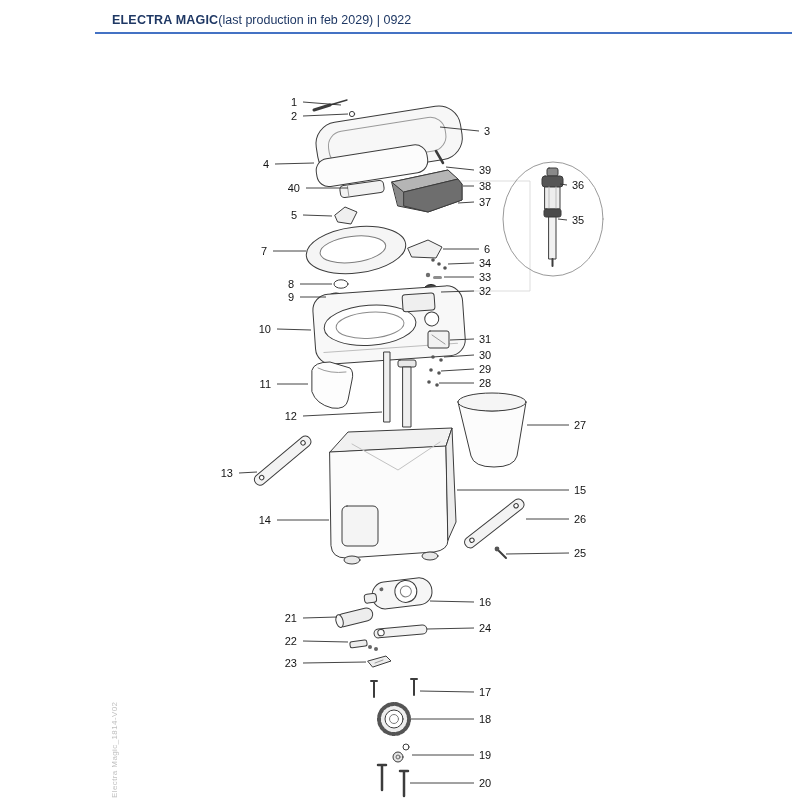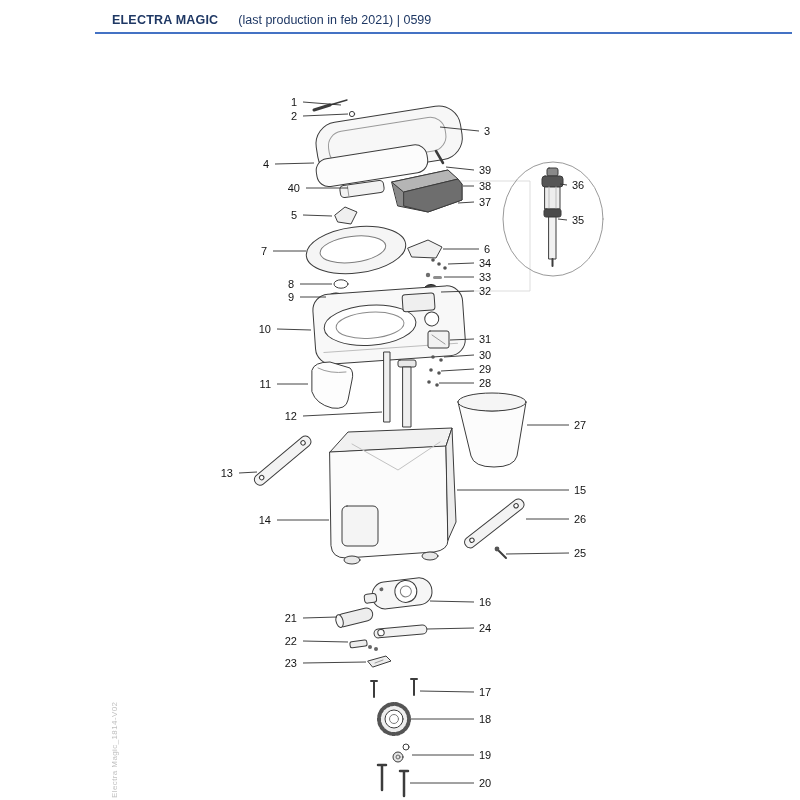--- a/index.html
+++ b/index.html
@@ -1,35 +1,35 @@
 <!DOCTYPE html>
 <html><head>
 <meta charset="utf-8">
 <style>
   html,body{margin:0;padding:0;}
   body{
     width:800px;height:800px;background:#ffffff;position:relative;overflow:hidden;
     font-family:"Liberation Sans",sans-serif;
   }
   .header{position:absolute;left:104px;top:13px;font-size:12.5px;color:#1f3864;white-space:nowrap;}
-  .header .title{font-weight:700;letter-spacing:.2px;margin-right:20px;padding-left:8px;}
+  .header .title{font-weight:700;letter-spacing:.2px;margin-right:0;padding-left:8px;}
   .rule{position:absolute;left:95px;top:32px;width:697px;height:2px;background:#4472c4;}
   svg.diagram{position:absolute;left:0;top:0;}
   .watermark{
     position:absolute;left:110px;top:798px;transform:rotate(-90deg);transform-origin:0 0;
     font-size:8px;color:#c0c0c0;letter-spacing:.4px;white-space:nowrap;
   }
   #callout-layer line{stroke:#2f2f2f;stroke-width:0.9;}
   #callout-layer text{font-family:"Liberation Sans",sans-serif;font-size:11px;fill:#141414;}
 </style>
 </head>
 <body>
 
 <div class="header">
-  <span class="title">ELECTRA MAGIC</span><span class="meta">(last production in feb 2021) | 0599</span>
+  <span class="title">ELECTRA MAGIC</span><span class="meta">(last production in feb 2029) | 0922</span>
 </div>
 <div class="rule" style="background: rgb(68, 114, 196);"></div>
 
 <svg class="diagram" width="800" height="800" viewBox="0 0 800 800">
 
   <path d="M447,181 L530,181 L530,291 L447,291" fill="none" stroke="#d4d4d4" stroke-width="0.8"></path>
 
   <g id="parts" stroke="#3c3c3c" stroke-width="1" fill="none" stroke-linejoin="round" stroke-linecap="round">
 
     <g>

